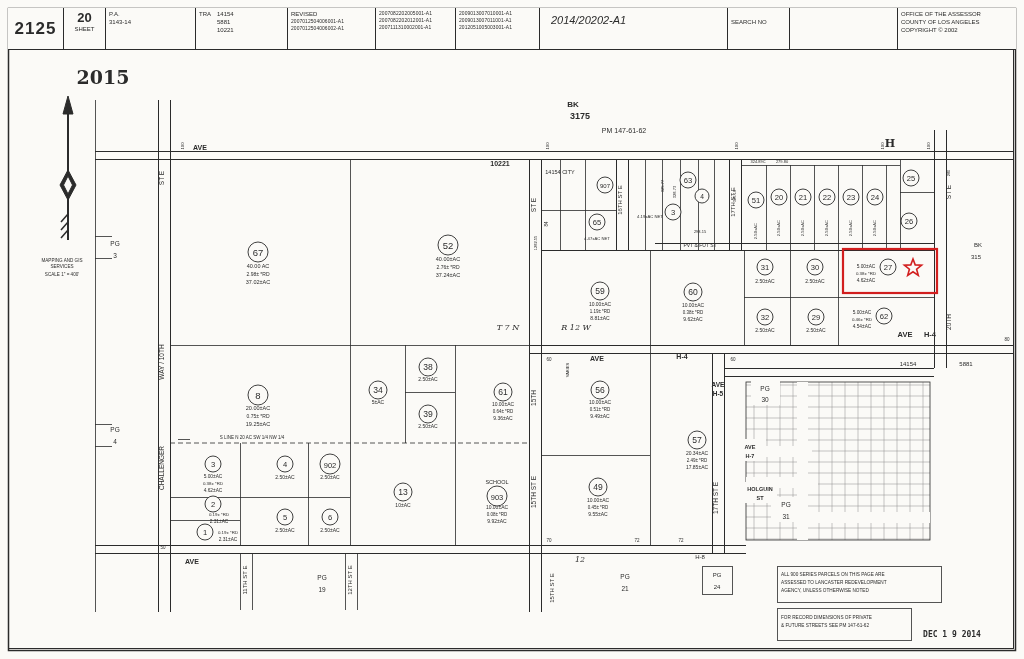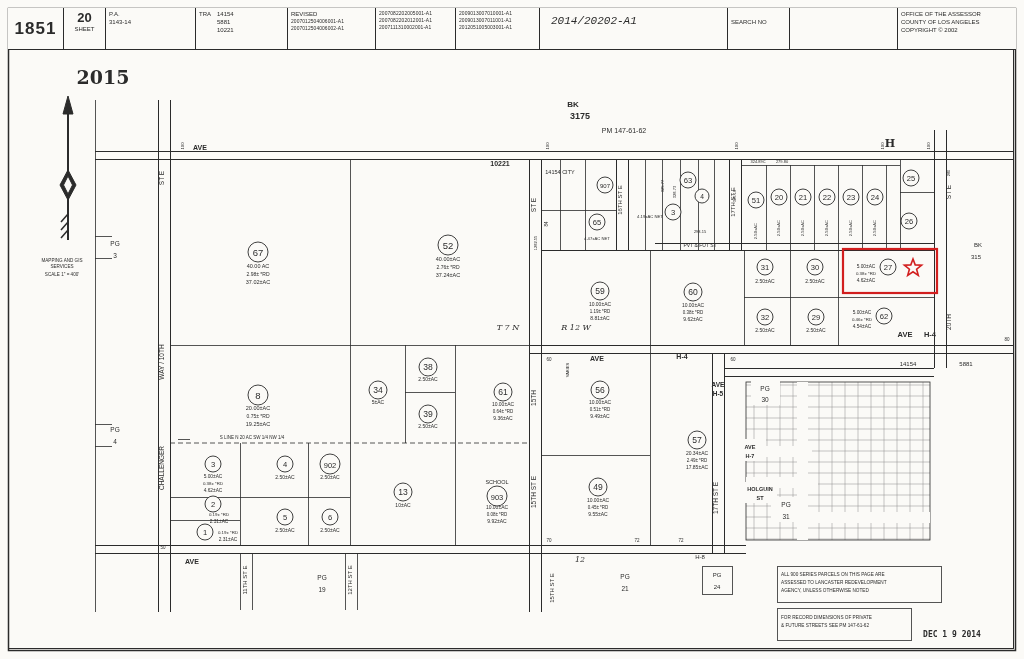--- a/index.html
+++ b/index.html
@@ -11,32 +11,32 @@
   .hd .c{border-right:1px solid var(--ink,#2b2b2b);box-sizing:border-box;padding:2px 3px;overflow:hidden;}
   .hd .c:last-child{border-right:none;}
   .c1{width:56px;display:flex;align-items:center;justify-content:center;font-size:17px;font-weight:bold;letter-spacing:1px;}
   .c2{width:42px;text-align:center;}
   .c2 .big{font-size:13px;font-weight:bold;line-height:15px;}
   .c3{width:90px;} .c4{width:92px;display:flex;gap:6px;} .c5{width:88px;} .c6{width:80px;padding-top:8px;} .c7{width:84px;padding-top:8px;}
   .c8{width:188px;} .c9{width:62px;} .c10{width:108px;} .c11{flex:1;padding-left:6px;padding-top:3px;}
   .tiny{font-size:6px;line-height:8px;}
   .rev{font-size:4.9px;line-height:7px;letter-spacing:0.1px;white-space:nowrap;}
   .stack{display:flex;flex-direction:column;}
-  .hand{font-family:Liberation Mono, monospace;font-style:italic;font-size:11px;display:inline-block;margin-top:4px;margin-left:8px;}
+  .hand{font-family:Liberation Sans, sans-serif;font-style:italic;font-size:11px;display:inline-block;margin-top:4px;margin-left:8px;}
   svg{position:absolute;left:0;top:0;z-index:1;}
   text{fill:var(--ink,#2b2b2b);}
 </style>
 </head>
 <body>
 
 <div class="sheet">
 
   <div class="hd">
     <div class="c c1">
-        <span>1851</span>
+        <span>2125</span>
       </div>
     <div class="c c2">
       <div class="big">20</div>
       <div class="tiny">SHEET</div>
     </div>
     <div class="c c3">
       <div class="tiny">P.A.</div>
       <div class="tiny">3143-14</div>
     </div>
     <div class="c c4">

